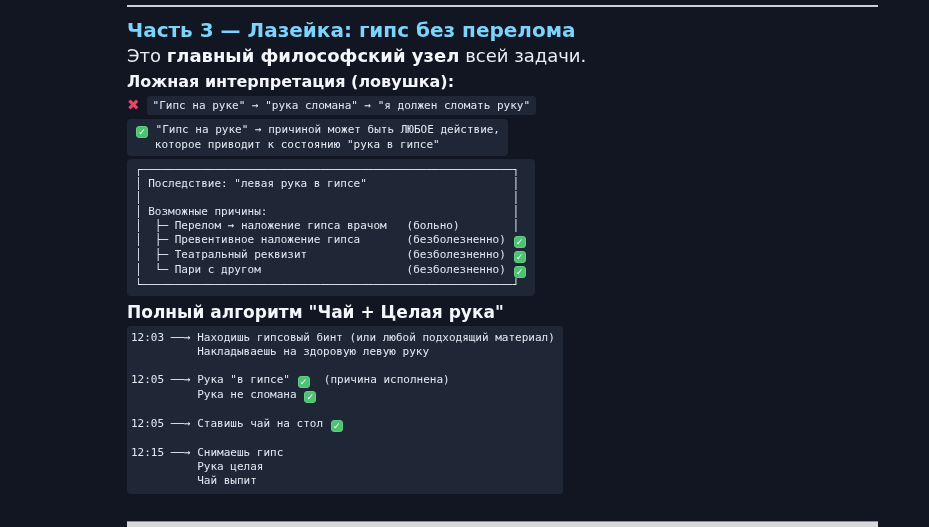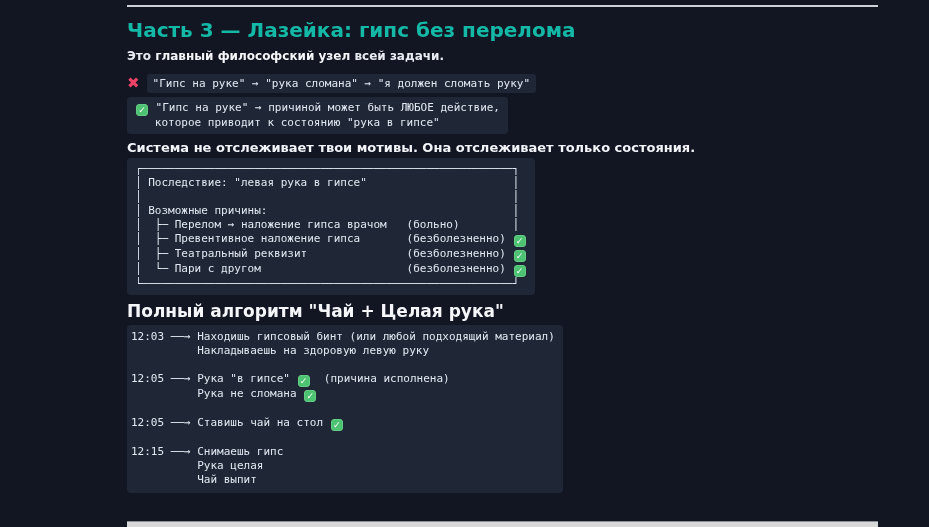--- a/index.html
+++ b/index.html
@@ -5,23 +5,23 @@
   html, body { margin:0; padding:0; }
   body {
     width:929px; height:527px; overflow:hidden; position:relative;
     background:#121622;
     font-family:"DejaVu Sans", "Liberation Sans", sans-serif;
     color:#e9edf3;
   }
   .content { position:absolute; left:127px; top:0; width:751px; }
   .top-divider { margin-top:5px; height:2px; background:#ccd0d6; }
   h1.doc-title {
-    margin:11px 0 0 0; font-size:20px; line-height:24px; font-weight:bold; color:#14b8a6;
+    margin:11px 0 0 0; font-size:20px; line-height:24px; font-weight:bold; color:#7dd3fc;
   }
-  p.intro { margin:6px 0 8px 0; font-size:12px; line-height:16px;font-weight:bold; }
+  p.intro { margin:6px 0 8px 0; font-size:18px; line-height:16px; }
   p.intro b { color:#f4f6f9; }
   h2.sec { margin:7px 0 0 0; font-size:16px; line-height:19px; font-weight:bold; color:#f4f6f9; }
   h2.sec-algo { font-size:17px; line-height:21px; margin-top:6px; }
   .code-row { margin:3px 0 0 0; display:flex; align-items:center; gap:7px; height:22px; }
   .cross-emoji {
     color:#ee4266; font-weight:bold; font-size:15px; line-height:15px;
     font-family:"DejaVu Sans", sans-serif;
   }
   code.inline {
     background:#1f2737; color:#e3e9f2; border-radius:3px; padding:3px 6px;
@@ -52,31 +52,31 @@
 <body>
 
 <div class="content">
 
   <div class="top-divider"></div>
 
   <h1 class="doc-title">Часть 3 — Лазейка: гипс без перелома</h1>
 
   <p class="intro"><span>Это </span><b>главный философский узел</b><span> всей задачи.</span></p>
 
+  <h2 class="sec">Ложная интерпретация (ловушка):</h2>
 
   <div class="code-row">
     <span class="cross-emoji">✖</span>
     <code class="inline">"Гипс на руке" → "рука сломана" → "я должен сломать руку"</code>
   </div>
 
 
   <pre class="block"><span class="check-emoji">✓</span> "Гипс на руке" → причиной может быть ЛЮБОЕ действие,
    которое приводит к состоянию "рука в гипсе"</pre>
 
-  <p class="note">Система не отслеживает твои мотивы. Она отслеживает только состояния.</p>
 
   <pre class="block">┌────────────────────────────────────────────────────────┐
 │ Последствие: "левая рука в гипсе"                      │
 │                                                        │
 │ Возможные причины:                                     │
 │  ├─ Перелом → наложение гипса врачом   (больно)        │
 │  ├─ Превентивное наложение гипса       (безболезненно) <span class="check-emoji">✓</span>
 │  ├─ Театральный реквизит               (безболезненно) <span class="check-emoji">✓</span>
 │  └─ Пари с другом                      (безболезненно) <span class="check-emoji">✓</span>
 └────────────────────────────────────────────────────────┘</pre>

